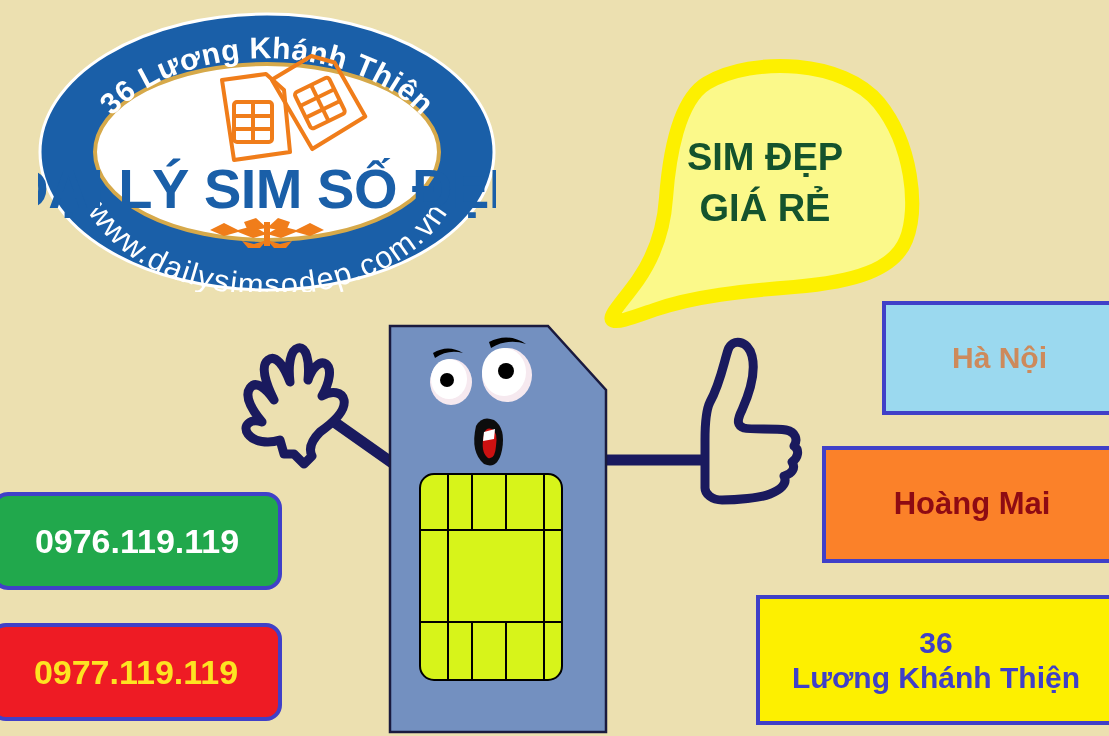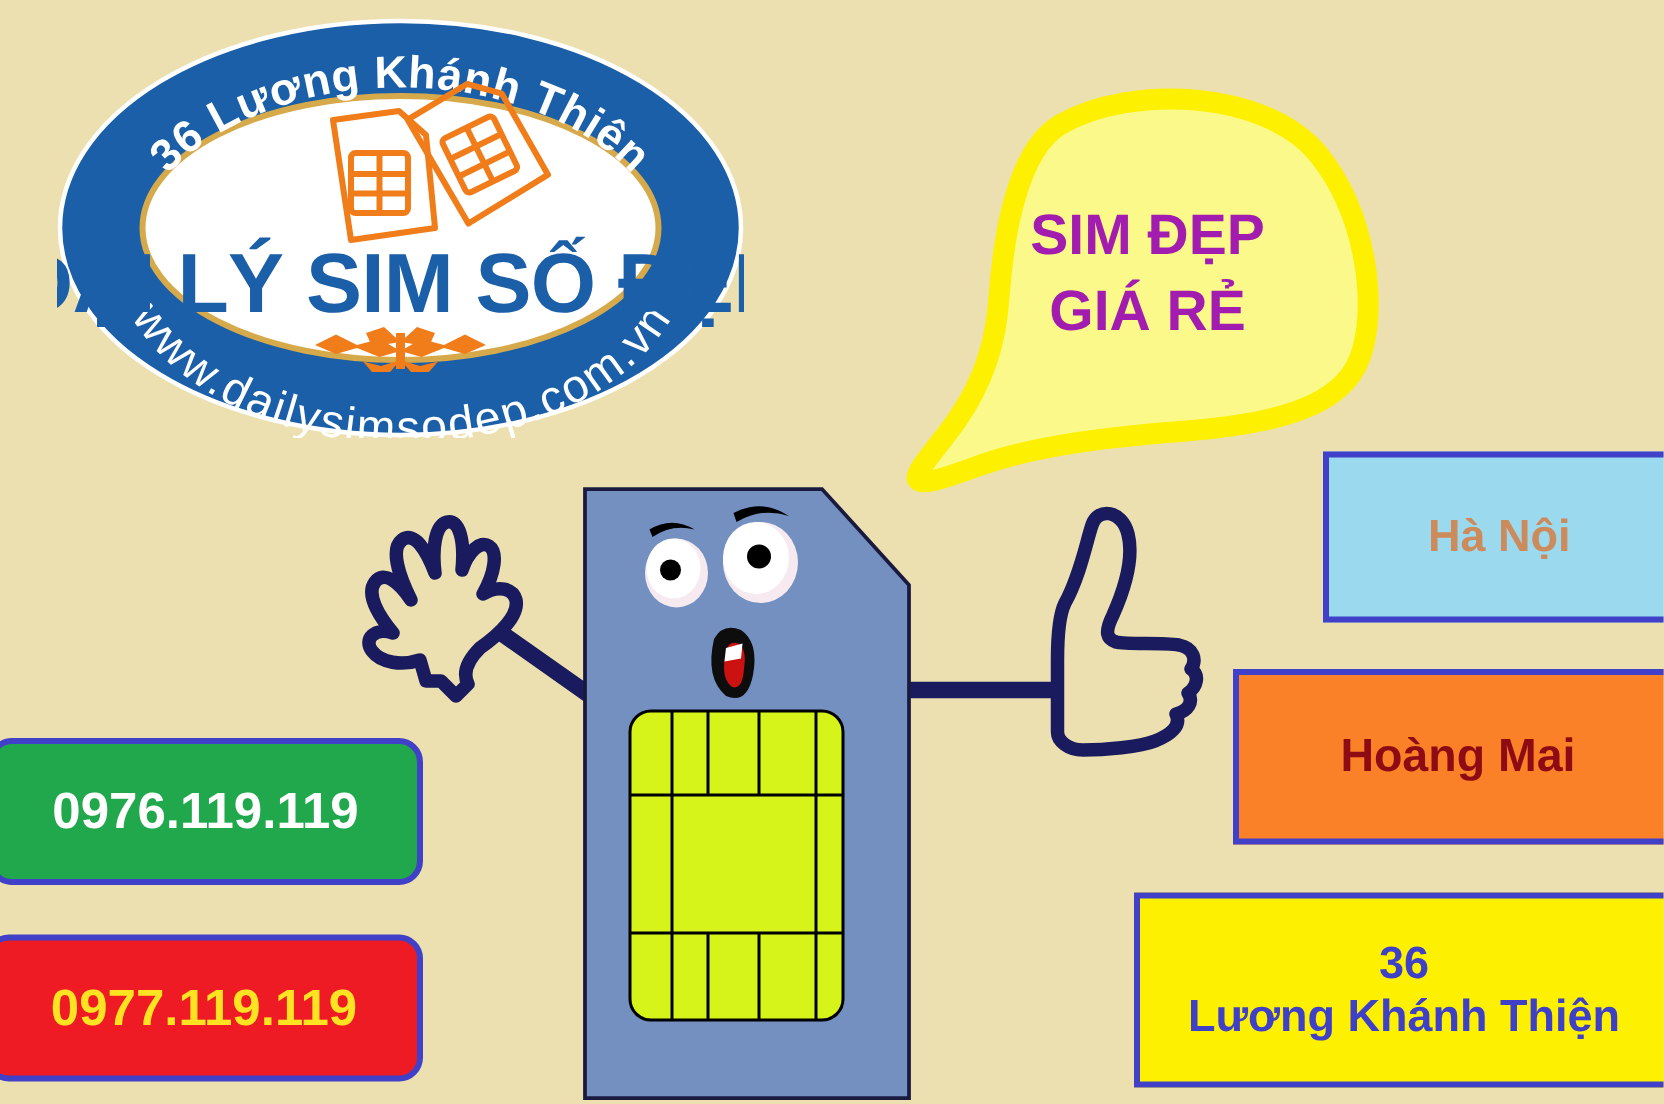--- a/index.html
+++ b/index.html
@@ -59,21 +59,21 @@
     top: 48px;
     width: 330px;
     height: 290px;
   }
   #speech-bubble-text {
     position: absolute;
     left: 640px;
     top: 132px;
     width: 250px;
     text-align: center;
-    color: #a21caf;
+    color: #14532d;
     font-size: 38px;
     font-weight: bold;
     line-height: 1.33;
     font-family: "Liberation Sans", sans-serif;
     white-space: pre-line;
   }
 
   
   #sim-character {
     position: absolute;

